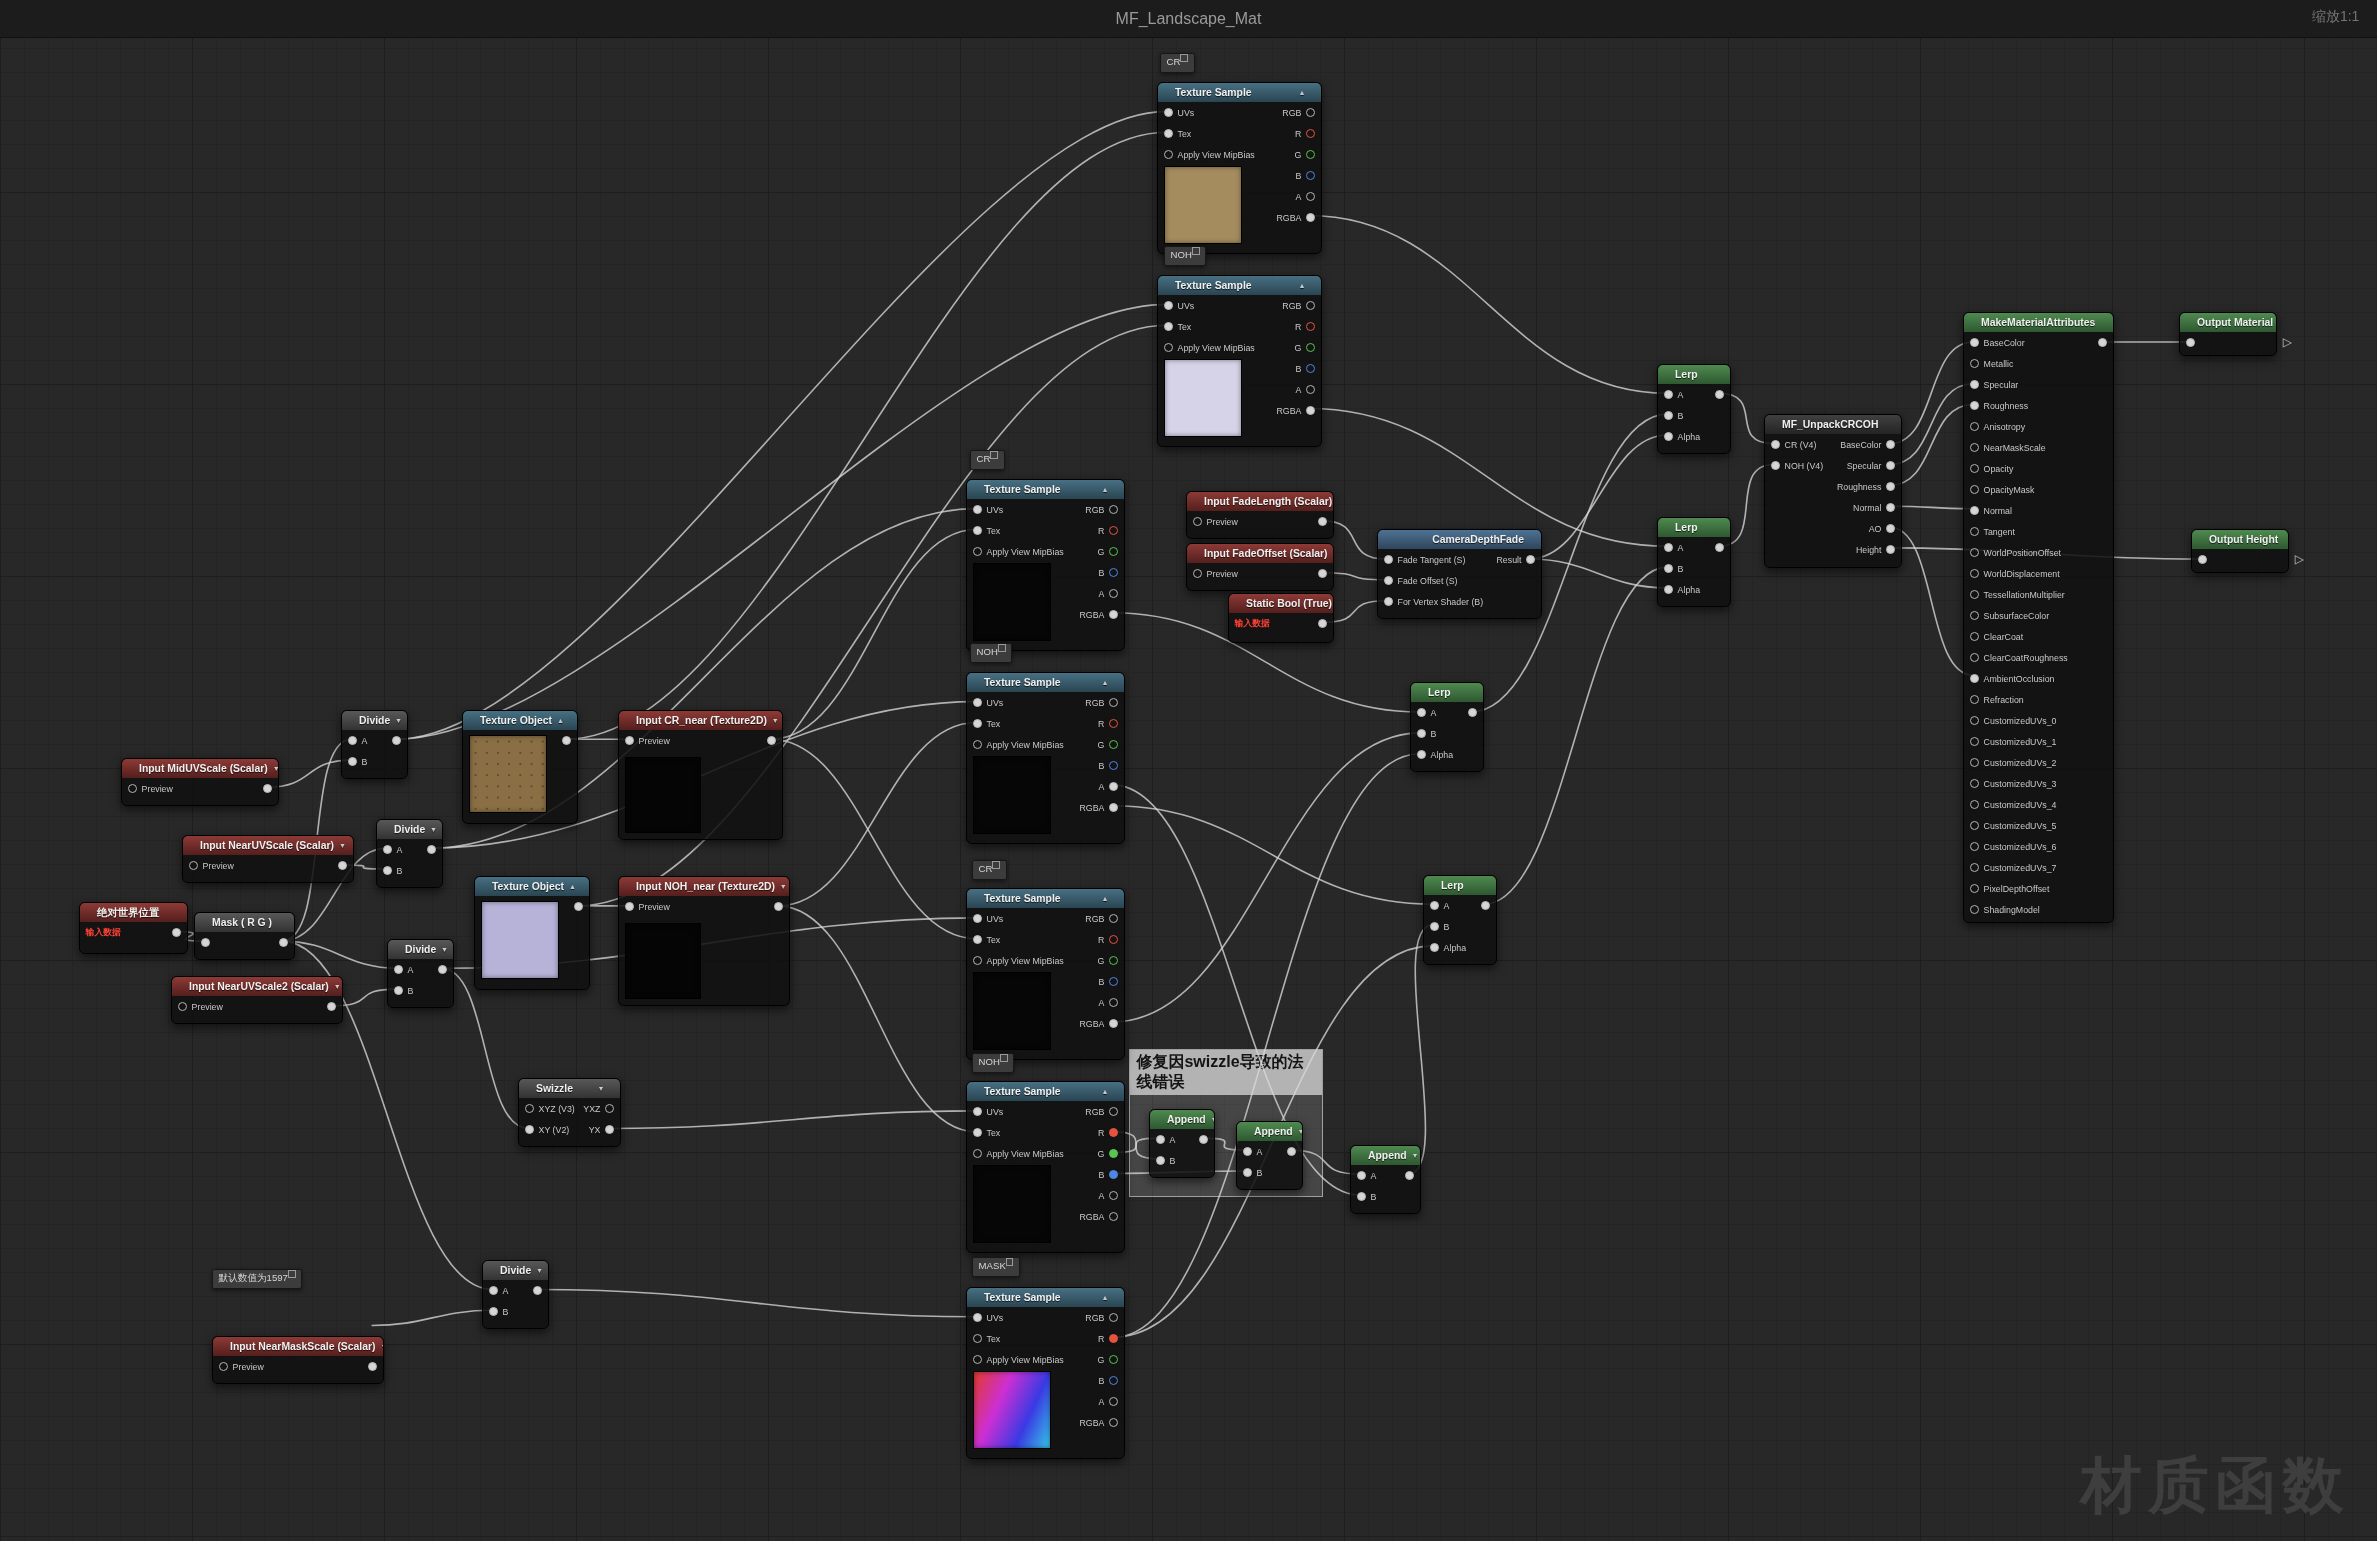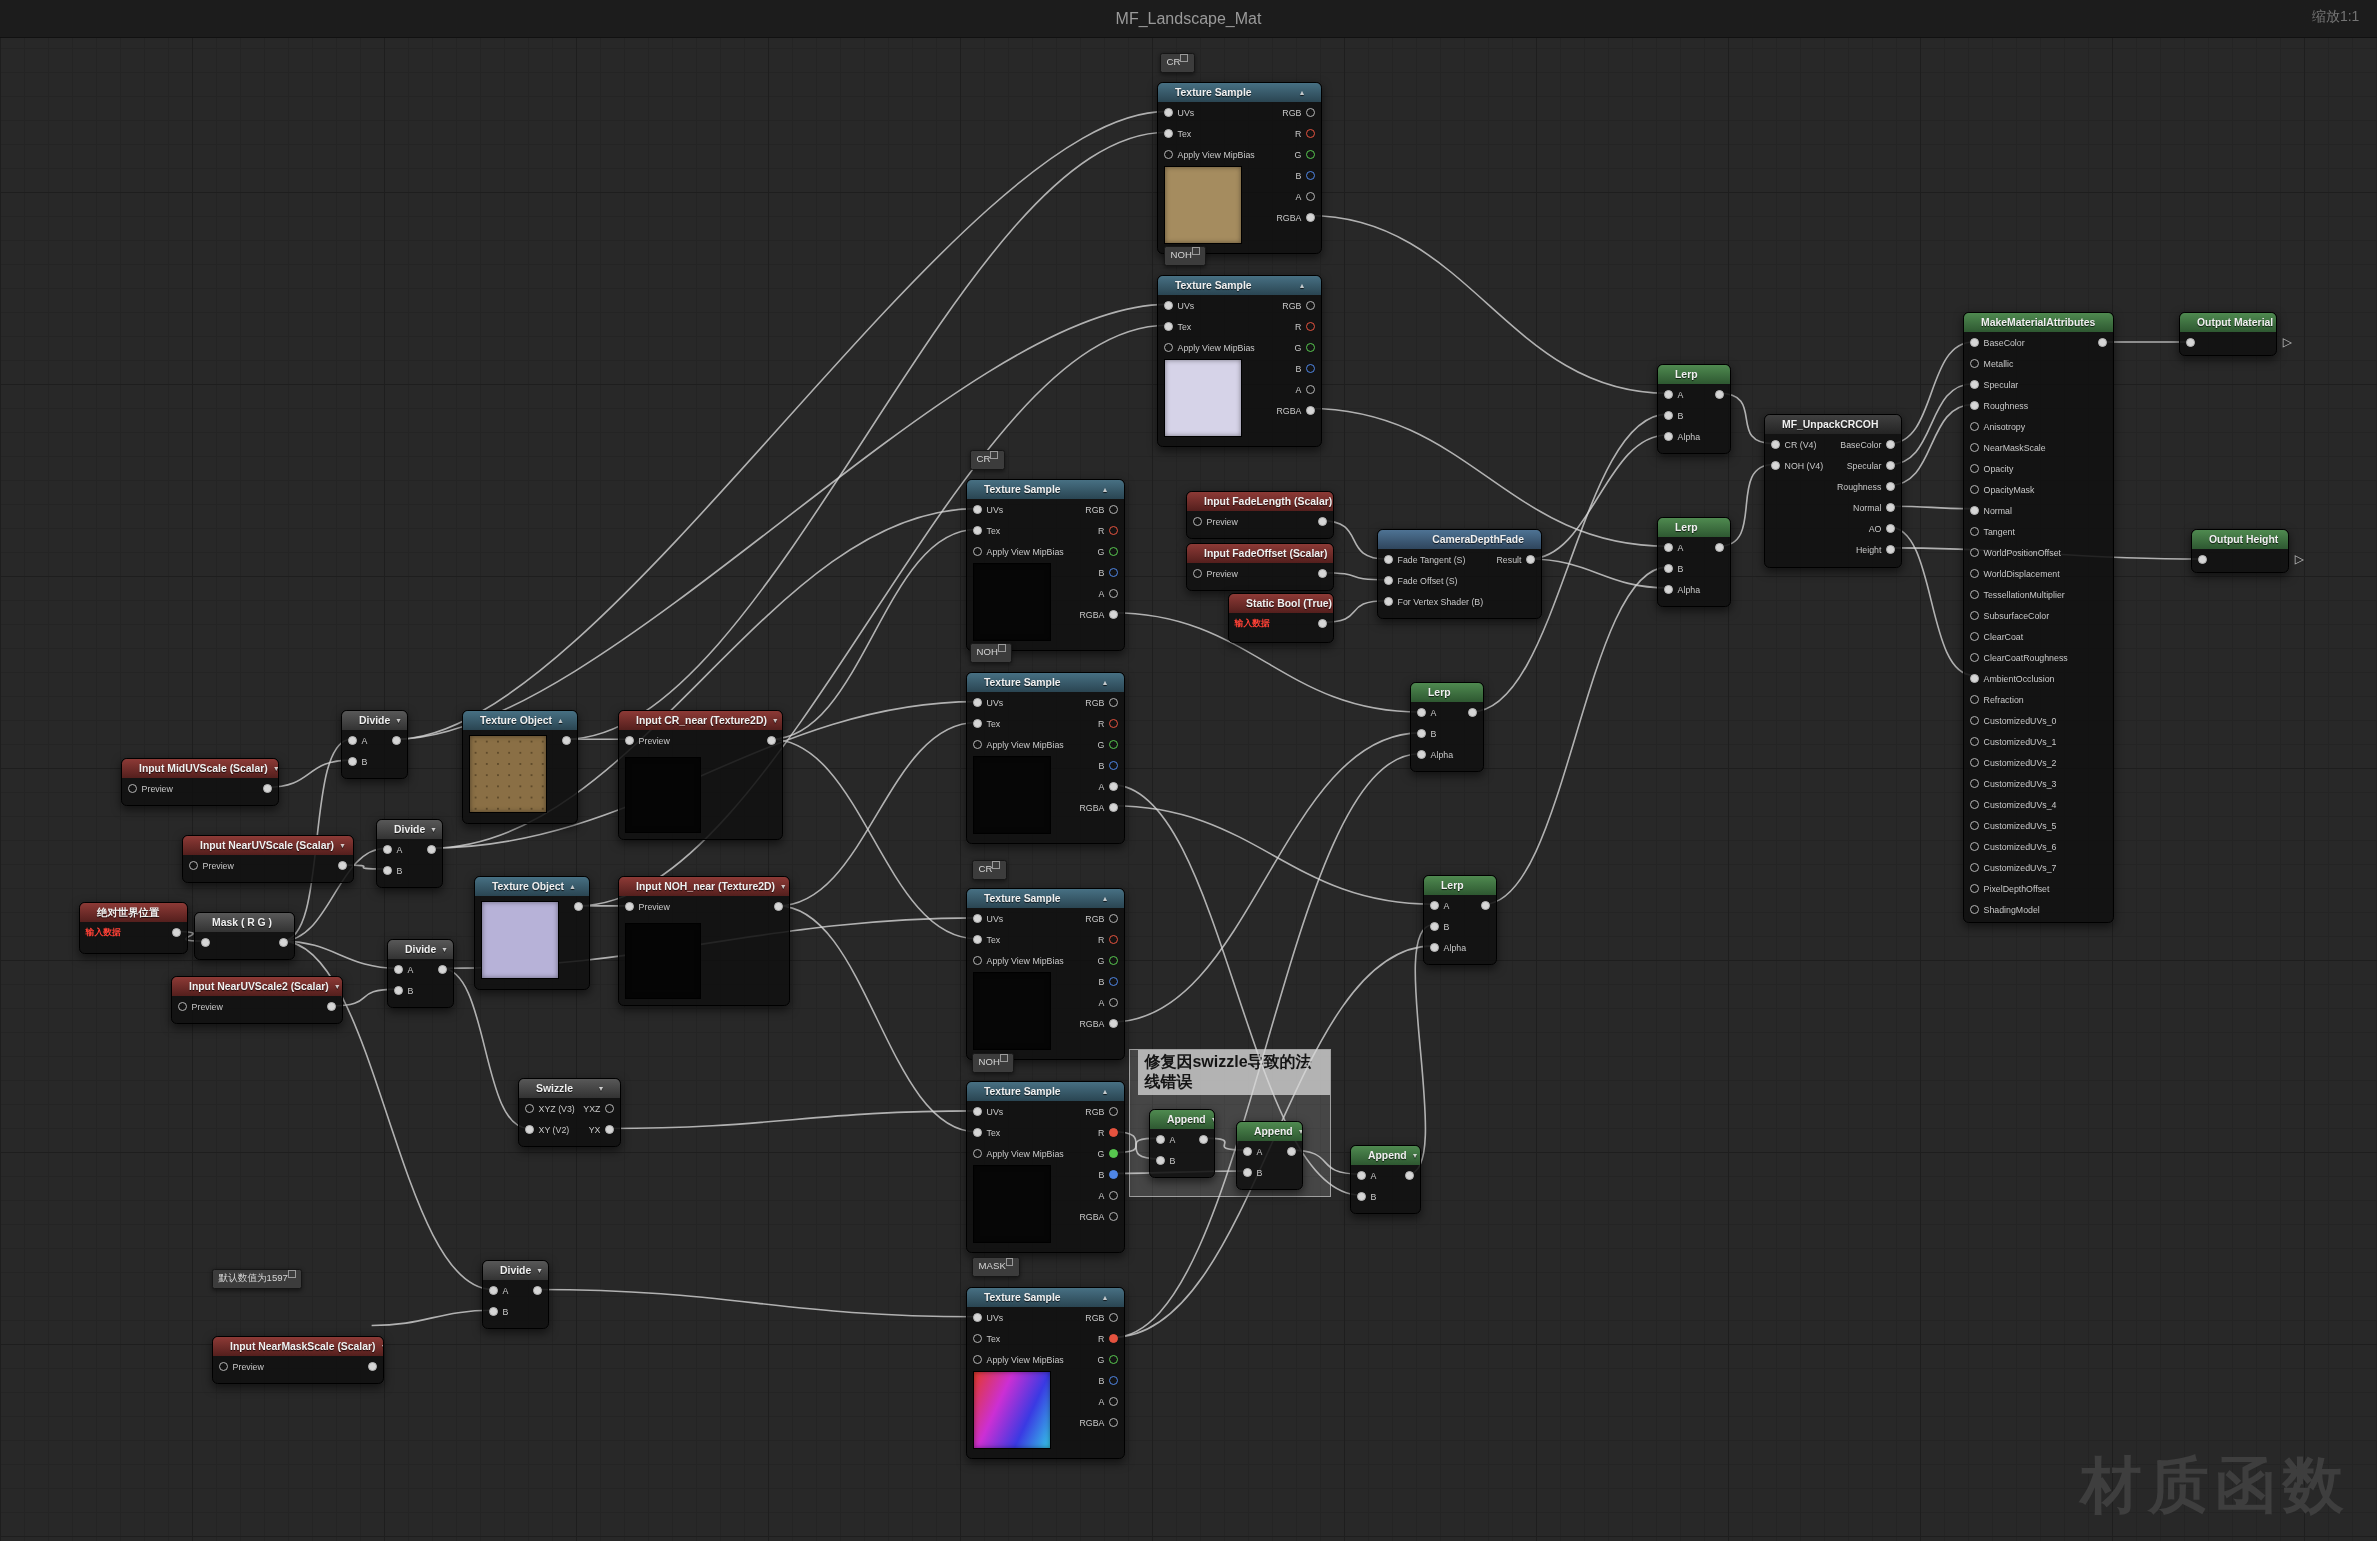--- a/index.html
+++ b/index.html
@@ -1376,21 +1376,21 @@
       <div class="rows">
         <div class="row">
           <span class="side">
             <span class="pin fill"></span>
           </span>
           <span class="side"></span>
         </div>
       </div>
       <span class="outarrow">▷</span>
     </div>
-    <div class="comment" style="left: 1129px; top: 1049px; width: 192px; height: 146px; padding-left: 8px;">
+    <div class="comment" style="left: 1129px; top: 1049px; width: 192px; height: 146px;">
       <div class="ctitle">修复因swizzle导致的法线错误</div>
     </div>
     <div class="tag" style="left: 1160px; top: 53px;">
       <span>CR</span>
       <span class="tag-ico"></span>
     </div>
     <div class="tag" style="left: 1164px; top: 246px;">
       <span>NOH</span>
       <span class="tag-ico"></span>
     </div>

